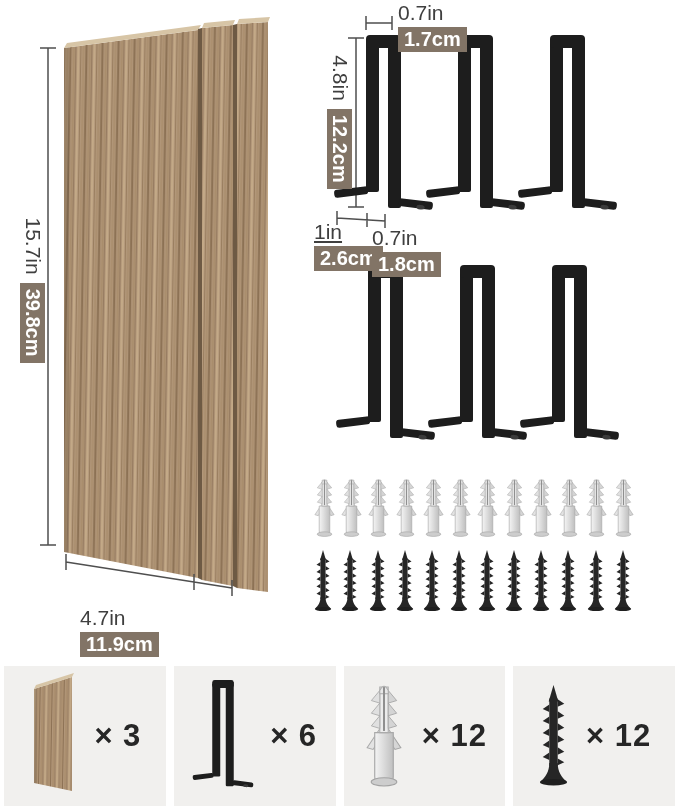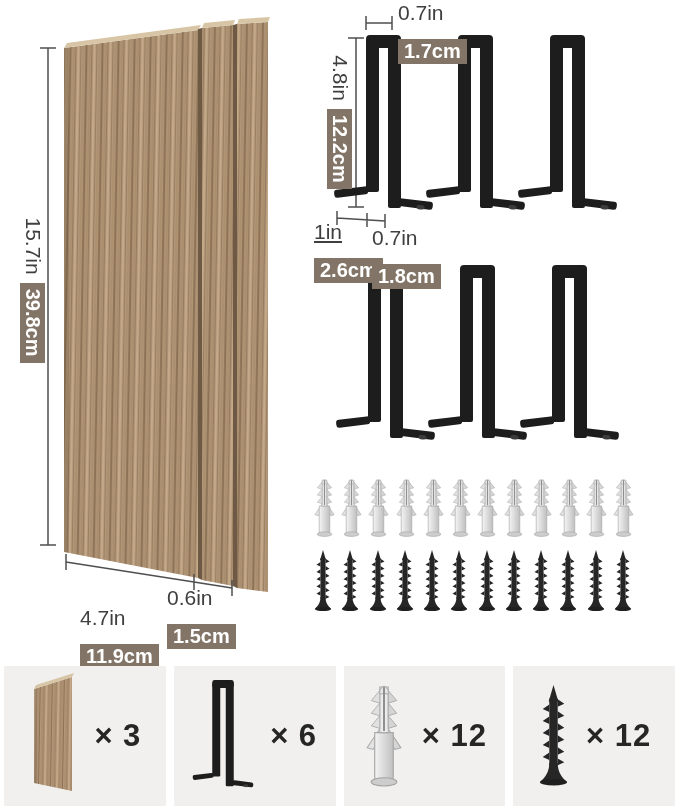--- a/index.html
+++ b/index.html
@@ -9,21 +9,21 @@
   }
   svg { display:block; }
 
   
   .dimlabel {
     position:absolute; text-align:left; font-size:21px; color:#3f3f3f;
     line-height:1.12; white-space:nowrap;
   }
   .badge {
     display:inline-block; background:#827466; color:#ffffff; font-weight:bold;
-    font-size:20px; line-height:1.25; padding:0 6px; margin-top:14px;
+    font-size:20px; line-height:1.25; padding:0 6px; margin-top:2px;
   }
   .rot {
     position:absolute; display:flex; align-items:center; justify-content:center;
     gap:8px; transform:rotate(90deg); font-size:21px; color:#3f3f3f; white-space:nowrap;
   }
   .rot .badge { margin-top:0; }
 
   .abs { position:absolute; }
 
   .bracket-row { position:absolute; width:290px; height:192px; }
@@ -267,24 +267,20 @@
   <div class="dimlabel" style="left:372px; top:226px; width:62px;">
     <span>0.7in</span><br>
     <span class="badge">1.8cm</span>
   </div>
 
   <div class="dimlabel" style="left:80px; top:606px; width:78px;">
     <span>4.7in</span><br>
     <span class="badge">11.9cm</span>
   </div>
 
-  <div class="dimlabel" style="left:167px; top:586px; width:74px;">
-    <span>0.6in</span><br>
-    <span class="badge">1.5cm</span>
-  </div>
 
   <div class="summary-grid">
 
     <div class="sbox">
       <svg width="50" height="130" viewBox="0 0 50 130">
         <defs>
           <pattern id="wgrain2" width="12" height="130" patternUnits="userSpaceOnUse" patternTransform="rotate(1)">
             <rect width="12" height="130" fill="#b2977a"></rect>
             <rect x="0" width="1" height="130" fill="#8c7154"></rect>
             <rect x="2.2" width="1.6" height="130" fill="#a98d6c"></rect>

